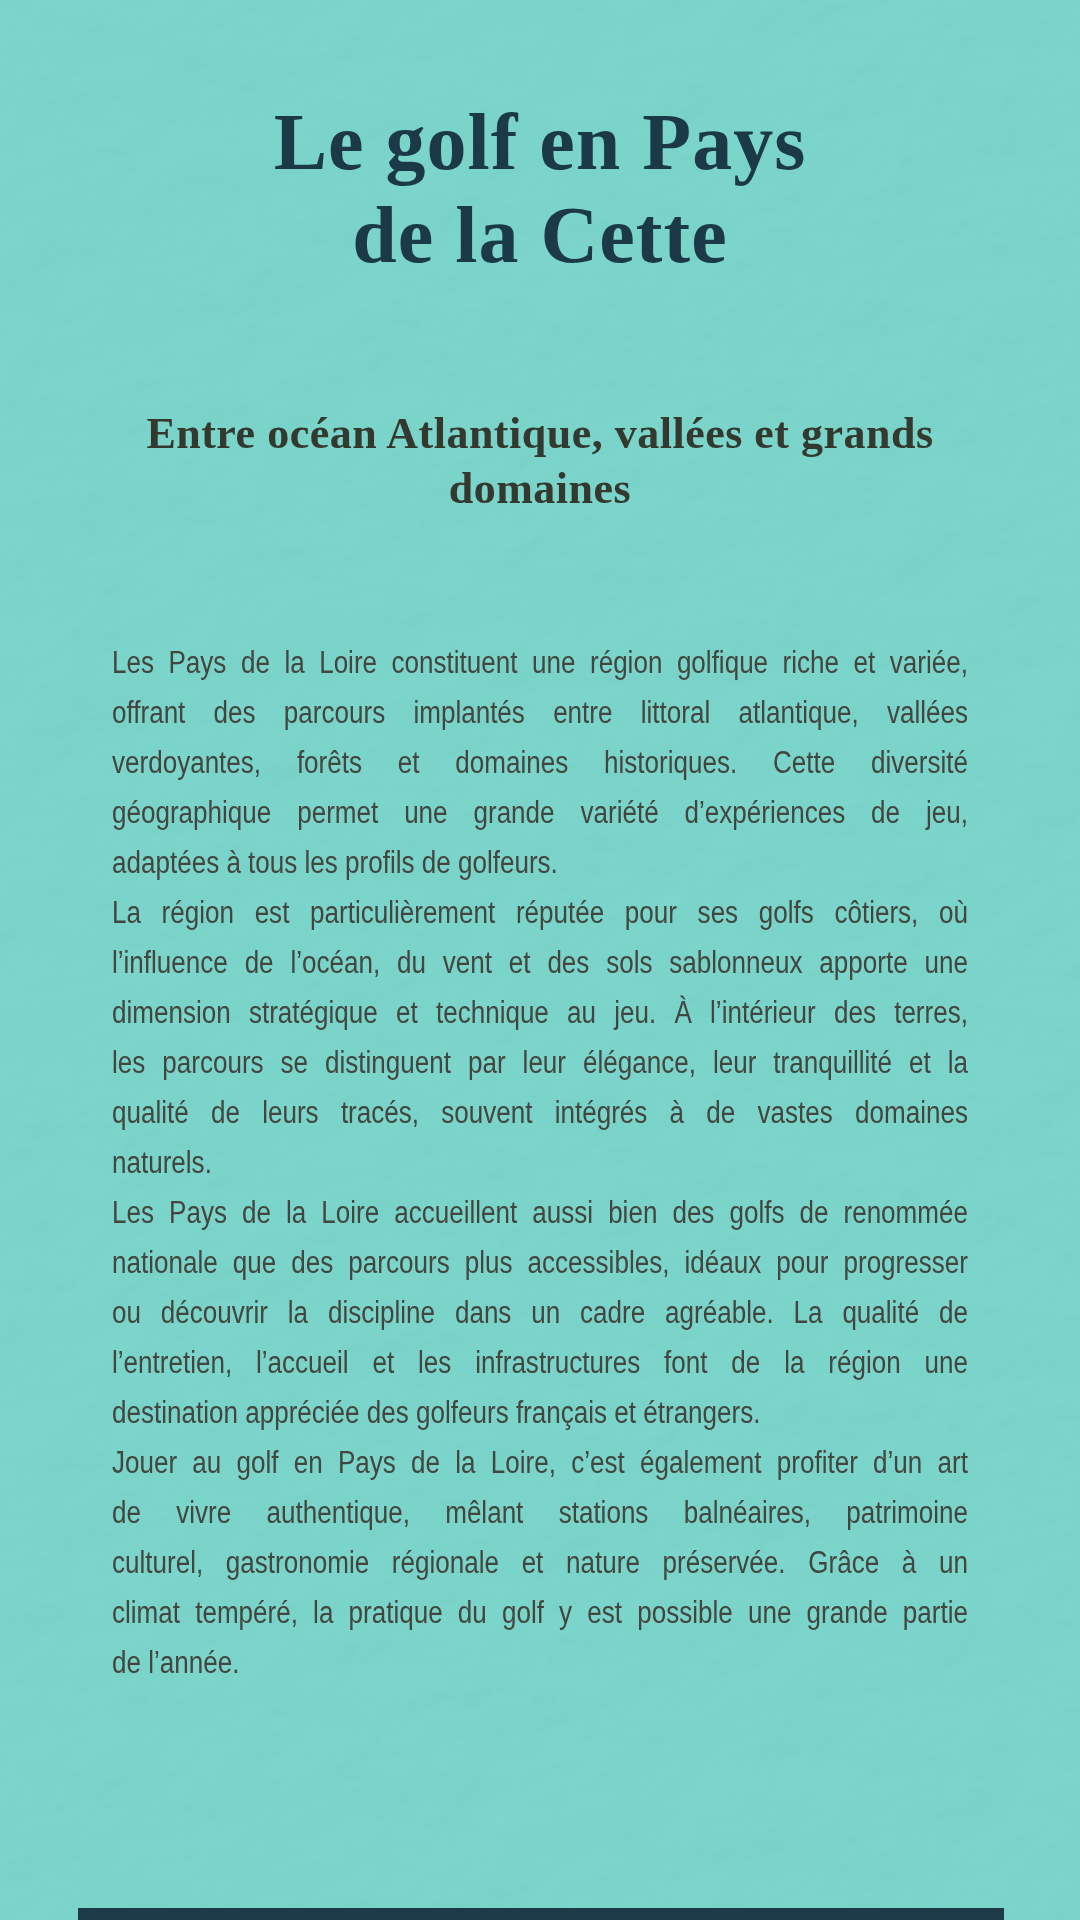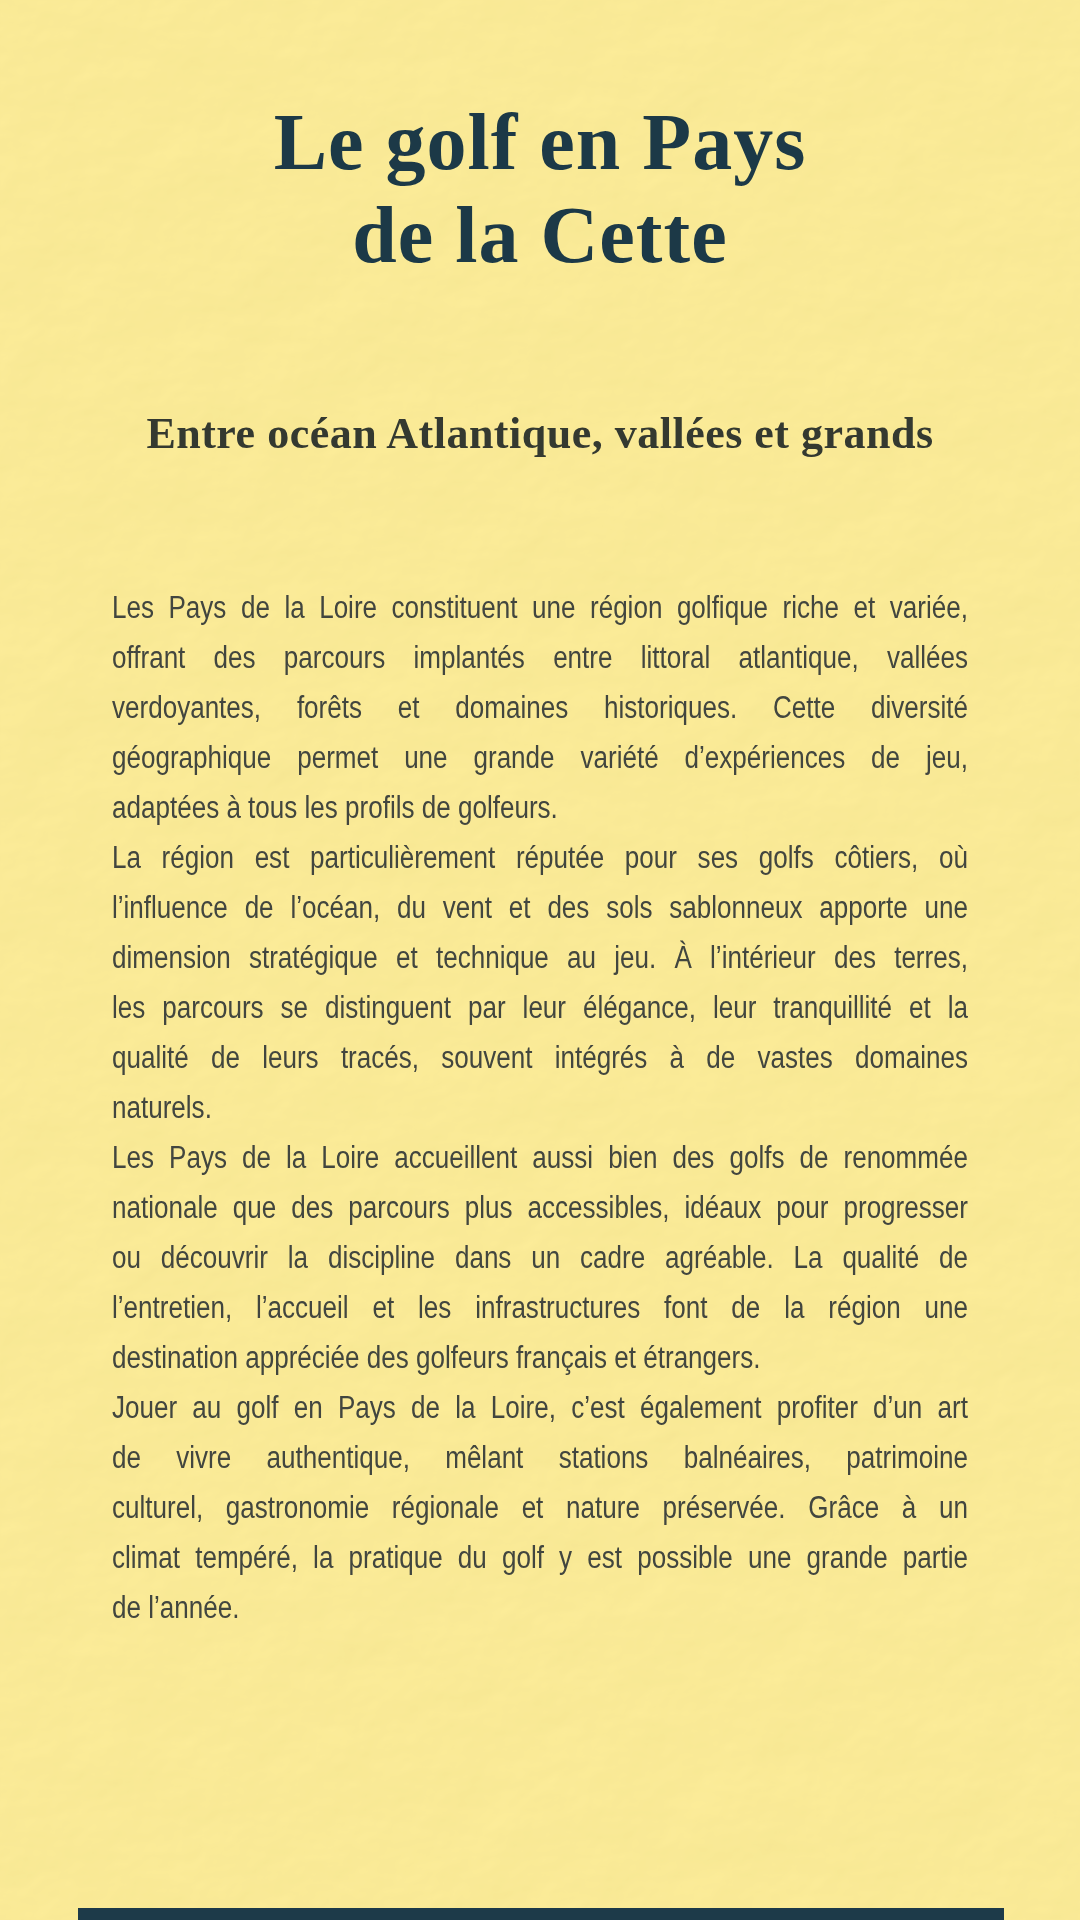--- a/index.html
+++ b/index.html
@@ -71,21 +71,21 @@
     bottom: 0;
     width: 926px;
     height: 12px;
     z-index: 3;
     background: #1d3a49;
   }
 </style>
 </head>
 <body>
 
-<div class="page" style="background: #fde047;">
+<div class="page" style="background: #14b8a6;">
 
   <svg class="texture" xmlns="http://www.w3.org/2000/svg" width="1080" height="1920" viewBox="0 0 1080 1920">
     <defs>
       <filter id="paperFilter" x="0" y="0" width="100%" height="100%">
         <feTurbulence type="fractalNoise" baseFrequency="0.011 0.014" numOctaves="4" seed="8" result="noise"></feTurbulence>
         <feDiffuseLighting in="noise" lighting-color="#ffffff" surfaceScale="1.7" diffuseConstant="1.05">
           <feDistantLight azimuth="235" elevation="62"></feDistantLight>
         </feDiffuseLighting>
       </filter>
     </defs>
@@ -94,20 +94,21 @@
 
   <div class="content">
 
     <h1 class="title" style="color: rgb(28, 57, 71);">
       <span class="tline">Le golf en Pays</span>
       <span class="tline">de la Cette</span>
     </h1>
 
     <h2 class="subtitle" style="color: rgb(52, 57, 48);">
       <span class="sline">Entre océan Atlantique, vallées et grands</span>
+      <span class="sline">domaines</span>
     </h2>
 
     <div class="bodytext" id="body-text" style="color: rgb(66, 70, 63);">
         <div class="line">Les Pays de la Loire constituent une région golfique riche et variée,</div>
         <div class="line">offrant des parcours implantés entre littoral atlantique, vallées</div>
         <div class="line">verdoyantes, forêts et domaines historiques. Cette diversité</div>
         <div class="line">géographique permet une grande variété d’expériences de jeu,</div>
         <div class="line last">adaptées à tous les profils de golfeurs.</div>
         <div class="line">La région est particulièrement réputée pour ses golfs côtiers, où</div>
         <div class="line">l’influence de l’océan, du vent et des sols sablonneux apporte une</div>

